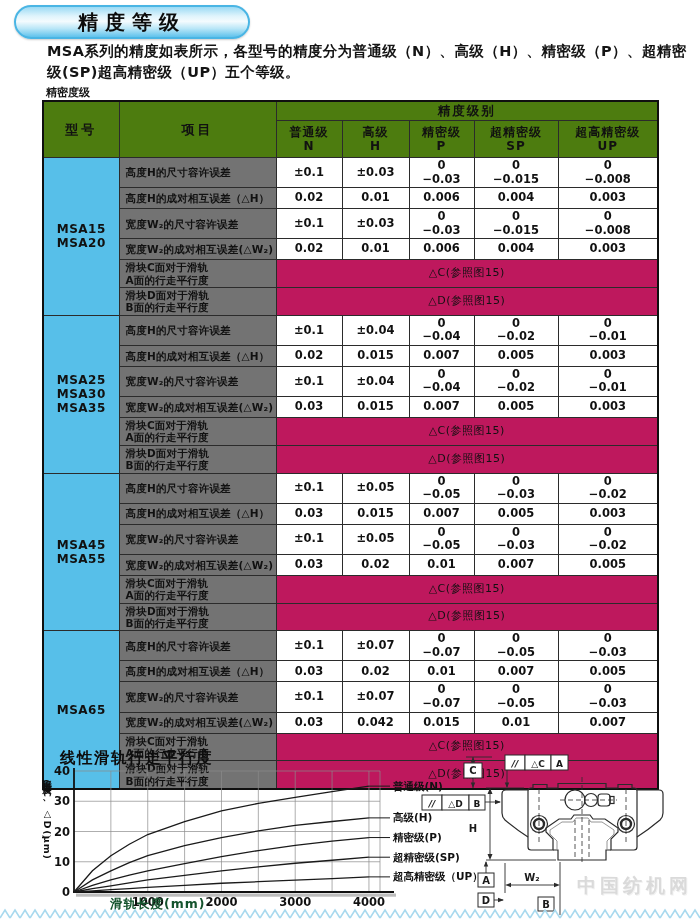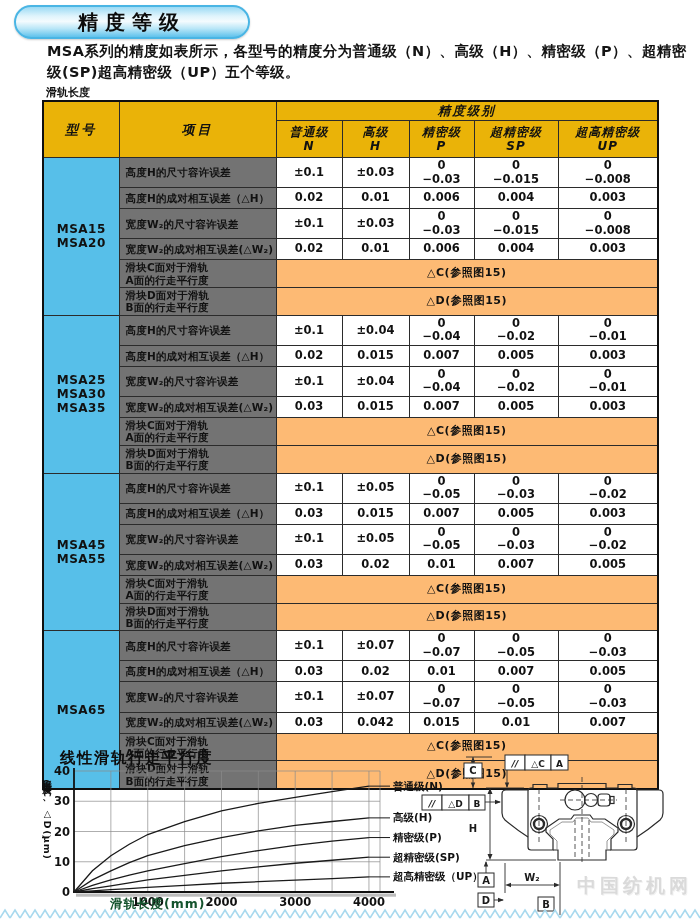--- a/index.html
+++ b/index.html
@@ -28,31 +28,31 @@
   }
   
   #grade-table{
     position:absolute;left:42px;top:100px;width:616px;
     border-collapse:collapse;table-layout:fixed;border:2px solid #101010;
   }
   #grade-table th,#grade-table td{
     border:1px solid #2b2b2b;text-align:center;vertical-align:middle;
     padding:1px 2px;line-height:1.18;
   }
-  #grade-table th{background:#eab308;font-weight:bold;font-style:italic;}
+  #grade-table th{background:#4d7c0f;font-weight:bold;}
   .hdr-group{font-size:12.5px;height:16px;letter-spacing:2px;}
   .hdr-grade{font-size:12px;height:34px;letter-spacing:1px;}
   .hdr-main{font-size:13px;letter-spacing:3px;}
   .model-cell{background:#57bfe9;font-size:12px;font-weight:bold;letter-spacing:.5px;}
   .label-cell{
     background:#737373;font-size:10.5px;font-weight:bold;
     text-align:left !important;padding-left:6px !important;letter-spacing:.2px;
   }
   .value-cell{background:#ffffff;font-size:11.5px;font-weight:600;}
-  .span-cell{background:#fdba74;font-size:11px;font-weight:bold;letter-spacing:.5px;}
+  .span-cell{background:#be185d;font-size:11px;font-weight:normal;letter-spacing:.5px;}
   tr.sec-start td{border-top:2px solid #101010;}
   tr.h-tall{height:27px;}
   tr.h-short{height:21px;}
   tr.h-par{height:24px;}
   
   #chart-title{
     position:absolute;left:60px;top:748px;font-size:15.5px;font-weight:bold;
     letter-spacing:1.5px;color:#0d0d0d;
   }
   #chart-wrap{position:absolute;left:40px;top:766px;width:450px;height:157px;}
@@ -81,21 +81,21 @@
 </style>
 </head>
 <body>
 
 <div id="title-pill">
   <span>精度等级</span>
 </div>
 
 <div id="intro">MSA系列的精度如表所示，各型号的精度分为普通级（N）、高级（H）、精密级（P）、超精密级(SP)超高精密级（UP）五个等级。</div>
 
-<div id="table-caption">滑轨长度</div>
+<div id="table-caption">精密度级</div>
 
 <table id="grade-table">
   <colgroup>
     <col style="width:76px">
       <col style="width:157px">
       <col style="width:66px">
     <col style="width:67px">
       <col style="width:65px">
       <col style="width:84px">
       <col style="width:100px">

